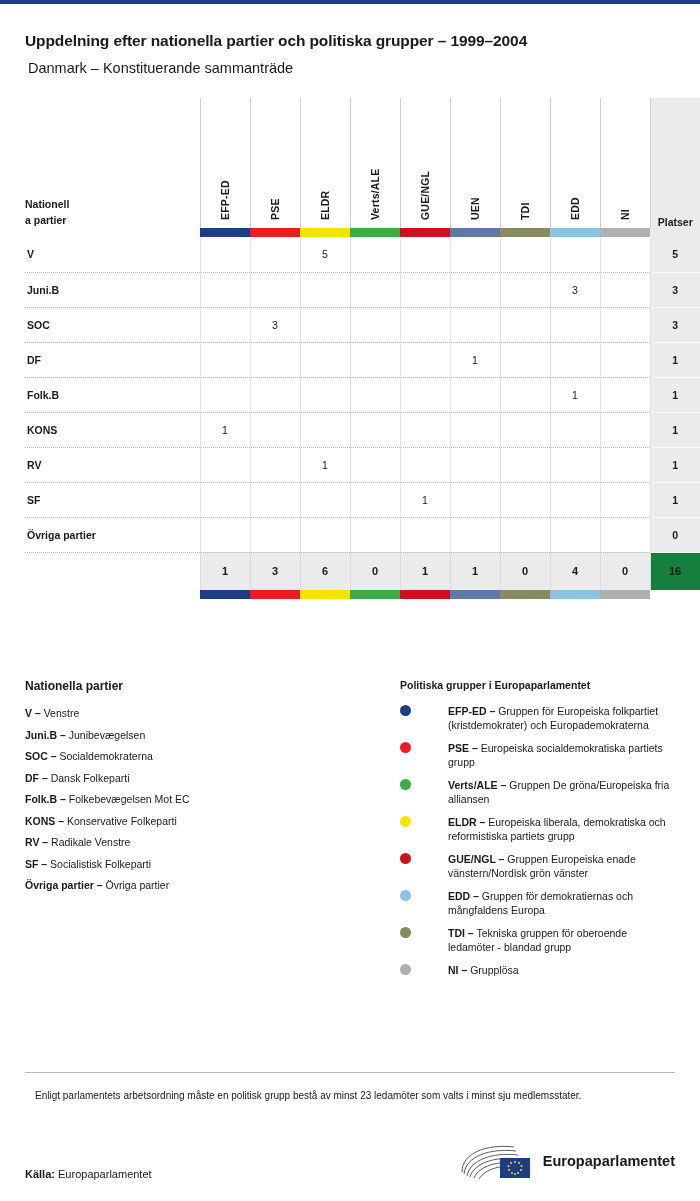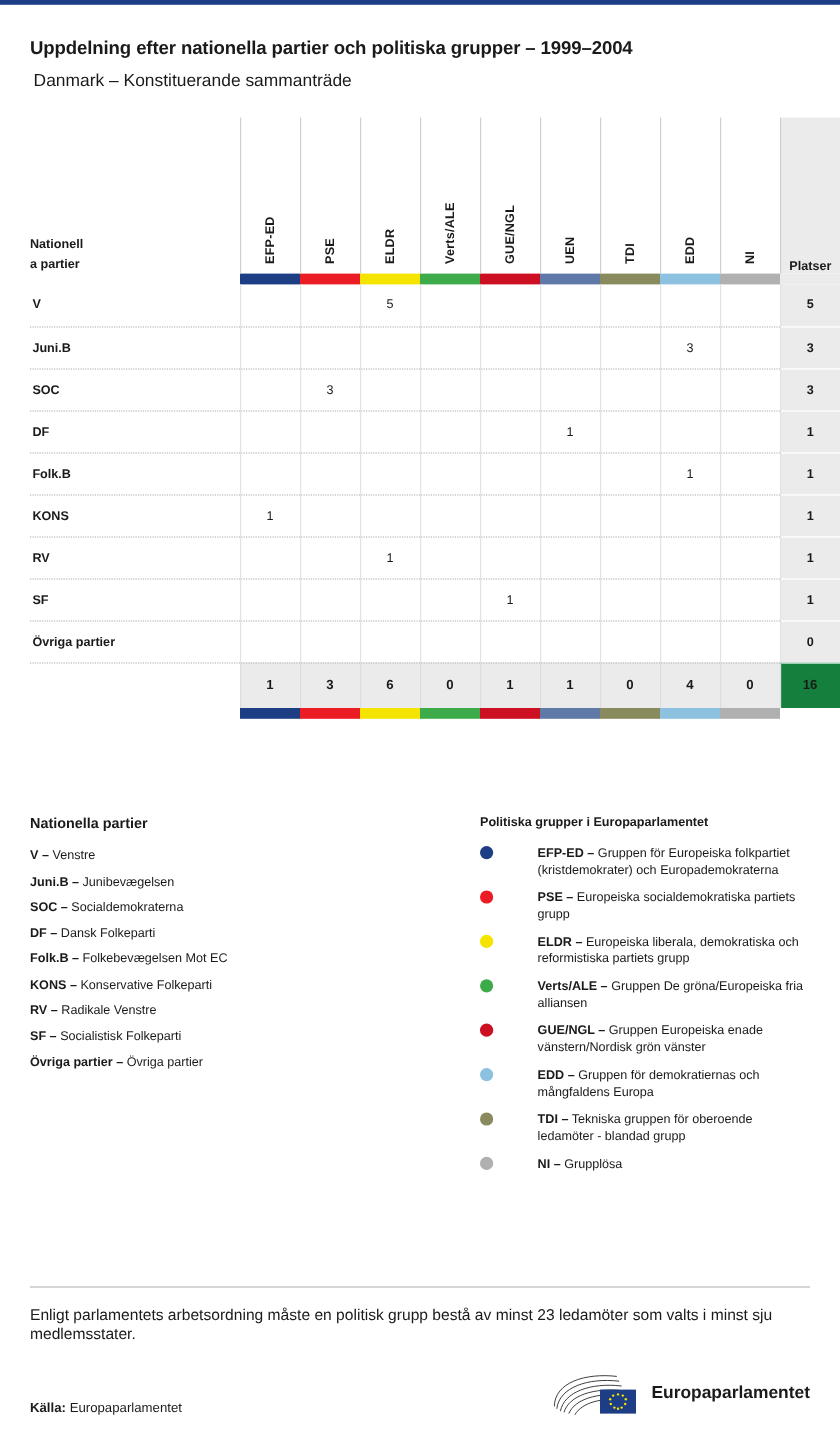--- a/index.html
+++ b/index.html
@@ -163,23 +163,23 @@
   
   .footrule {
     position: absolute;
     left: 25px; right: 25px;
     top: 1072px;
     height: 1px;
     background: #b9b9b9;
   }
   .footnote {
     position: absolute;
-    left: 25px; top: 1088px;
+    left: 35px; top: 1088px;
     width: 650px;
-    font-size: 13px;
+    font-size: 10px;
     line-height: 16px;
   }
   .source {
     position: absolute;
     left: 25px; top: 1168px;
     font-size: 11px;
   }
   .source b { font-weight: bold; }
   .brand {
     position: absolute;
@@ -457,26 +457,26 @@
       <div id="grp-list">
           <div class="grp-item">
             <span class="grp-dot" style="background: rgb(29, 61, 133);"></span>
             <span class="grp-txt"><b>EFP-ED –</b> <span>Gruppen för Europeiska folkpartiet (kristdemokrater) och Europademokraterna</span></span>
           </div>
           <div class="grp-item">
             <span class="grp-dot" style="background: rgb(236, 28, 36);"></span>
             <span class="grp-txt"><b>PSE –</b> <span>Europeiska socialdemokratiska partiets grupp</span></span>
           </div>
           <div class="grp-item">
+            <span class="grp-dot" style="background: rgb(61, 171, 74);"></span>
+            <span class="grp-txt"><b>Verts/ALE –</b> <span>Gruppen De gröna/Europeiska fria alliansen</span></span>
+          </div>
+          <div class="grp-item">
             <span class="grp-dot" style="background: rgb(245, 228, 0);"></span>
             <span class="grp-txt"><b>ELDR –</b> <span>Europeiska liberala, demokratiska och reformistiska partiets grupp</span></span>
-          </div>
-          <div class="grp-item">
-            <span class="grp-dot" style="background: rgb(61, 171, 74);"></span>
-            <span class="grp-txt"><b>Verts/ALE –</b> <span>Gruppen De gröna/Europeiska fria alliansen</span></span>
           </div>
           <div class="grp-item">
             <span class="grp-dot" style="background: rgb(204, 15, 33);"></span>
             <span class="grp-txt"><b>GUE/NGL –</b> <span>Gruppen Europeiska enade vänstern/Nordisk grön vänster</span></span>
           </div>
           <div class="grp-item">
             <span class="grp-dot" style="background: rgb(140, 194, 224);"></span>
             <span class="grp-txt"><b>EDD –</b> <span>Gruppen för demokratiernas och mångfaldens Europa</span></span>
           </div>
           <div class="grp-item">

